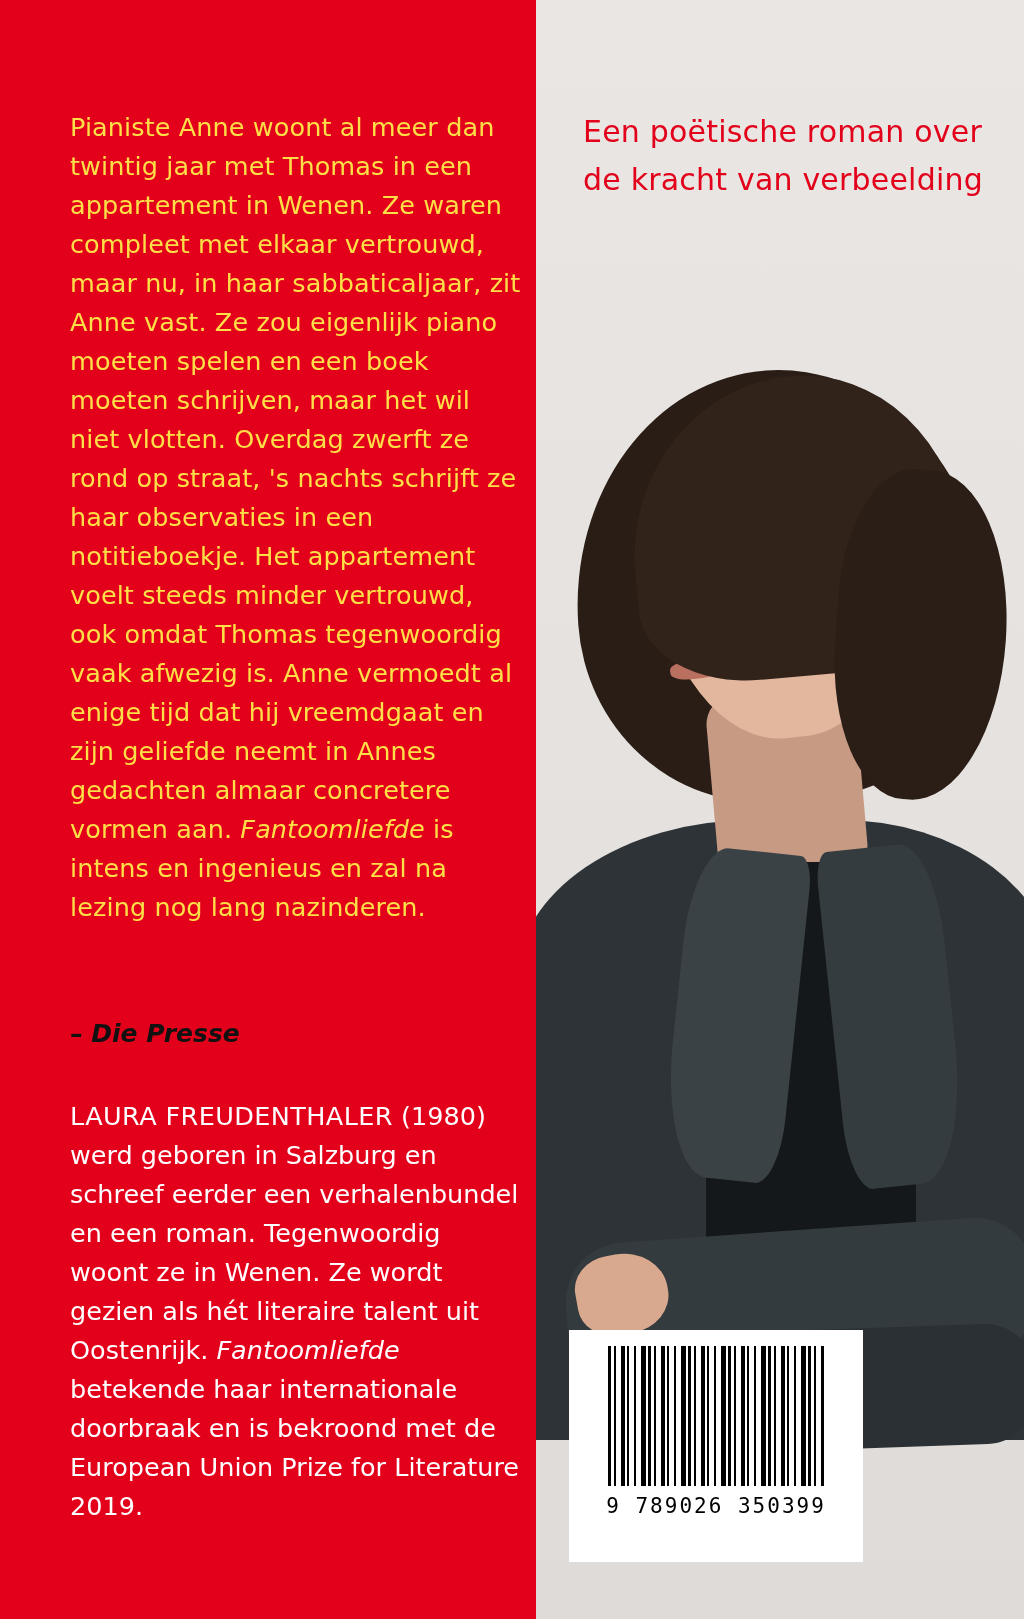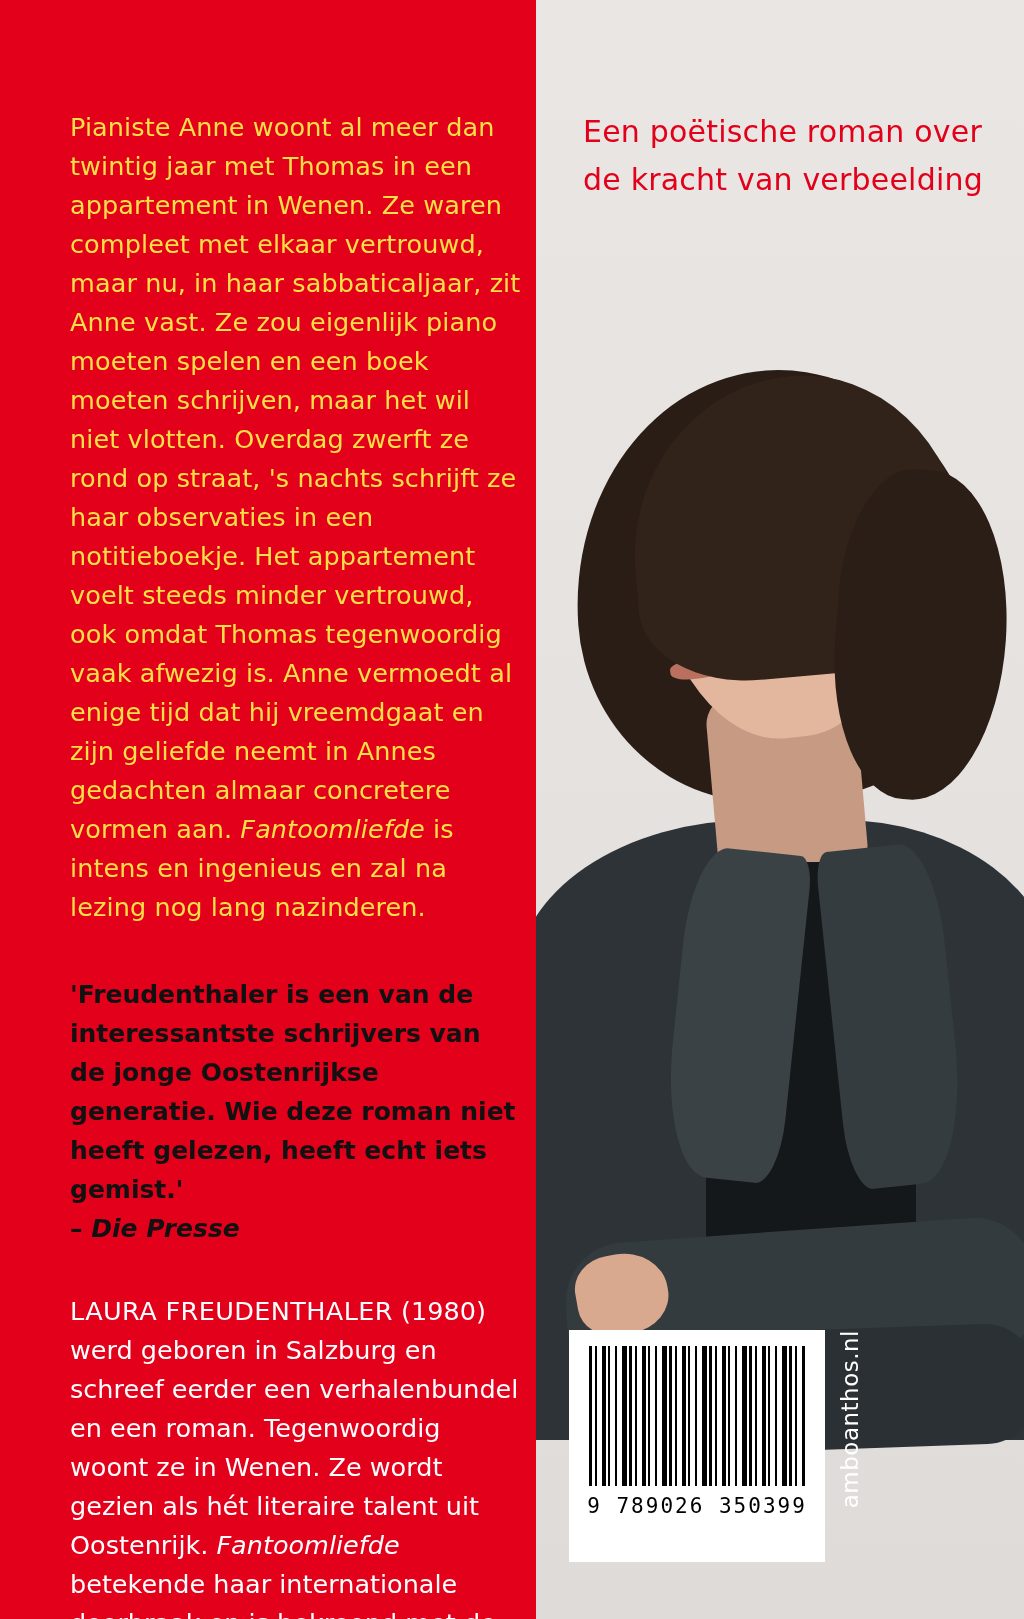--- a/index.html
+++ b/index.html
@@ -202,21 +202,21 @@
     background: #d9a98f;
     border-radius: 40% 50% 45% 40%;
     transform: rotate(-10deg);
   }
 
   
   .barcode-block {
     position: absolute;
     left: 569px;
     top: 1330px;
-    width: 256px;
+    width: 294px;
     height: 232px;
     background: #ffffff;
     display: flex;
     flex-direction: column;
     justify-content: flex-start;
     align-items: center;
     padding-top: 16px;
     box-sizing: border-box;
   }
   .bars {
@@ -338,21 +338,21 @@
     <span>Een poëtische roman over de kracht van verbeelding</span>
   </div>
 
   <div class="left-col">
 
     <div class="blurb">
       <span>Pianiste Anne woont al meer dan twintig jaar met Thomas in een appartement in Wenen. Ze waren compleet met elkaar vertrouwd, maar nu, in haar sabbaticaljaar, zit Anne vast. Ze zou eigenlijk piano moeten spelen en een boek moeten schrijven, maar het wil niet vlotten. Overdag zwerft ze rond op straat, 's nachts schrijft ze haar observaties in een notitieboekje. Het appartement voelt steeds minder vertrouwd, ook omdat Thomas tegenwoordig vaak afwezig is. Anne vermoedt al enige tijd dat hij vreemdgaat en zijn geliefde neemt in Annes gedachten almaar concretere vormen aan. </span><em>Fantoomliefde</em><span> is intens en ingenieus en zal na lezing nog lang nazinderen.</span>
     </div>
 
     <div class="quote">
-      <span>'Freudenthaler is een van de interessantste schrijvers van de jonge Oostenrijkse generatie. Wie deze roman niet heeft gelezen, heeft echt iets gemist.'</span><br>
+      <br>
       <span>– </span><span class="src">Die Presse</span>
     </div>
 
     <div class="bio">
       <span class="name">LAURA FREUDENTHALER</span><span> (1980) werd geboren in Salzburg en schreef eerder een verhalenbundel en een roman. Tegenwoordig woont ze in Wenen. Ze wordt gezien als hét literaire talent uit Oostenrijk. </span><em>Fantoomliefde</em><span> betekende haar internationale doorbraak en is bekroond met de European Union Prize for Literature 2019.</span>
     </div>
 
   </div>
 
   <div class="barcode-block">

